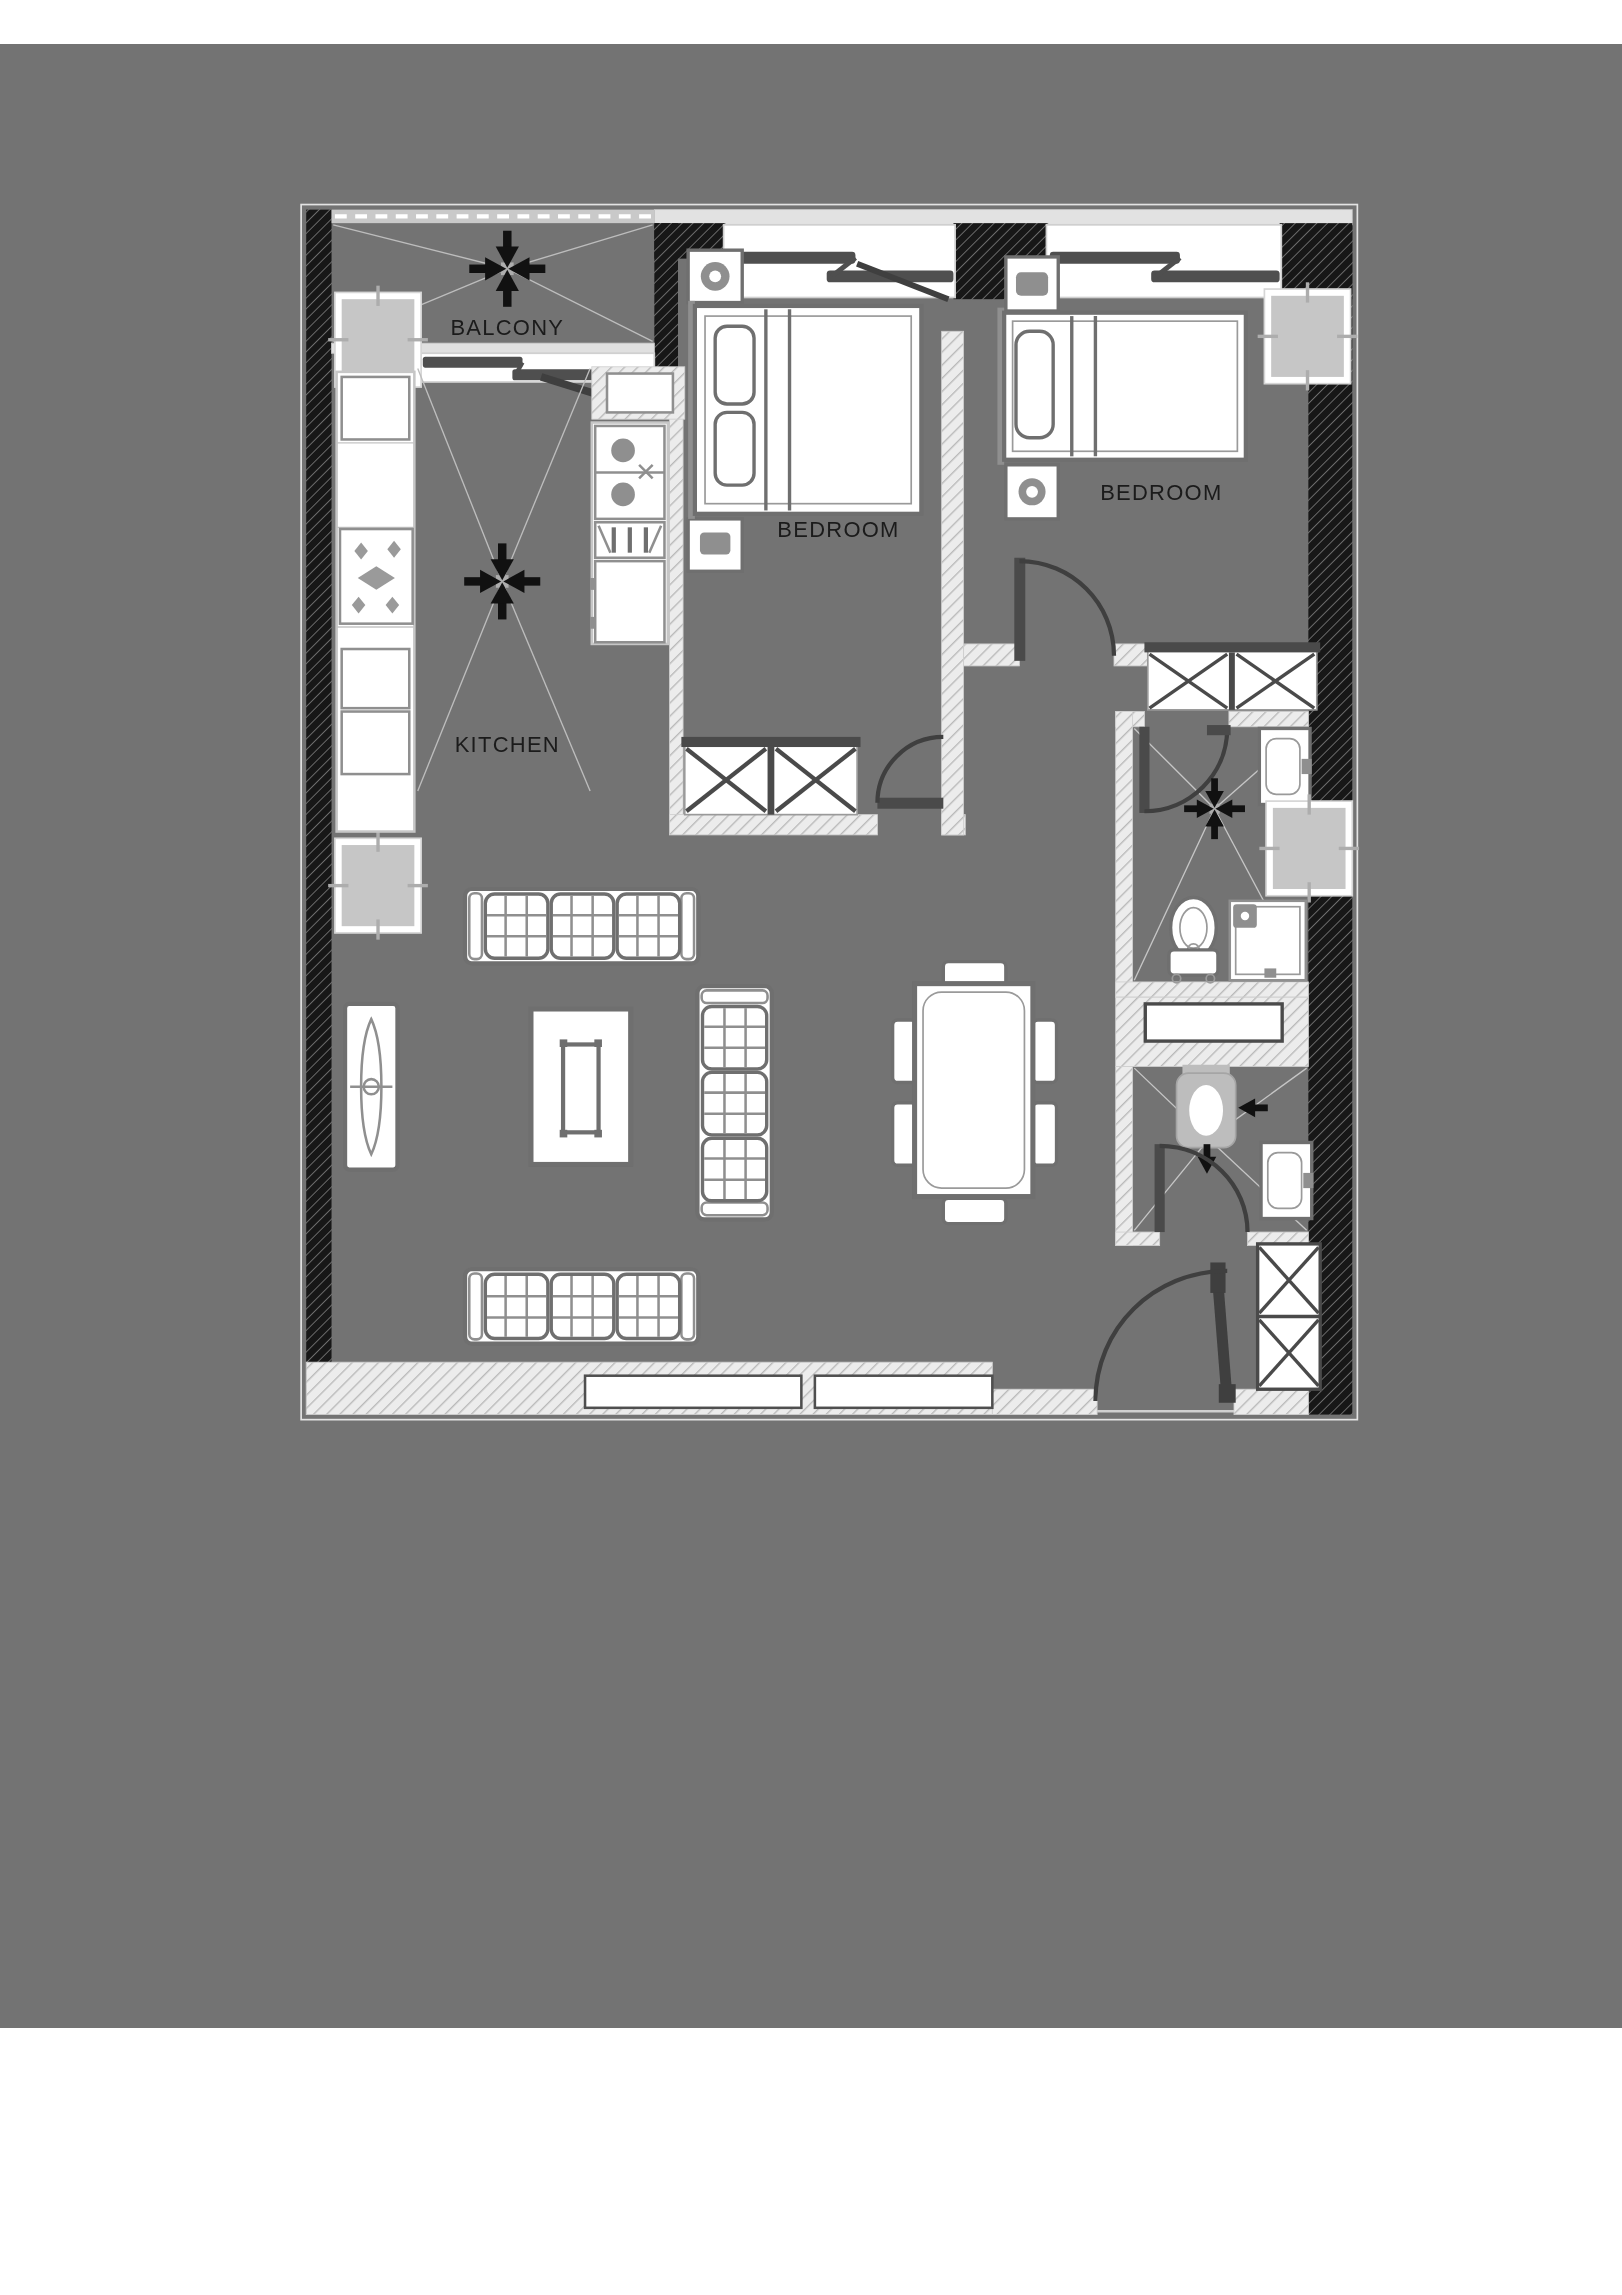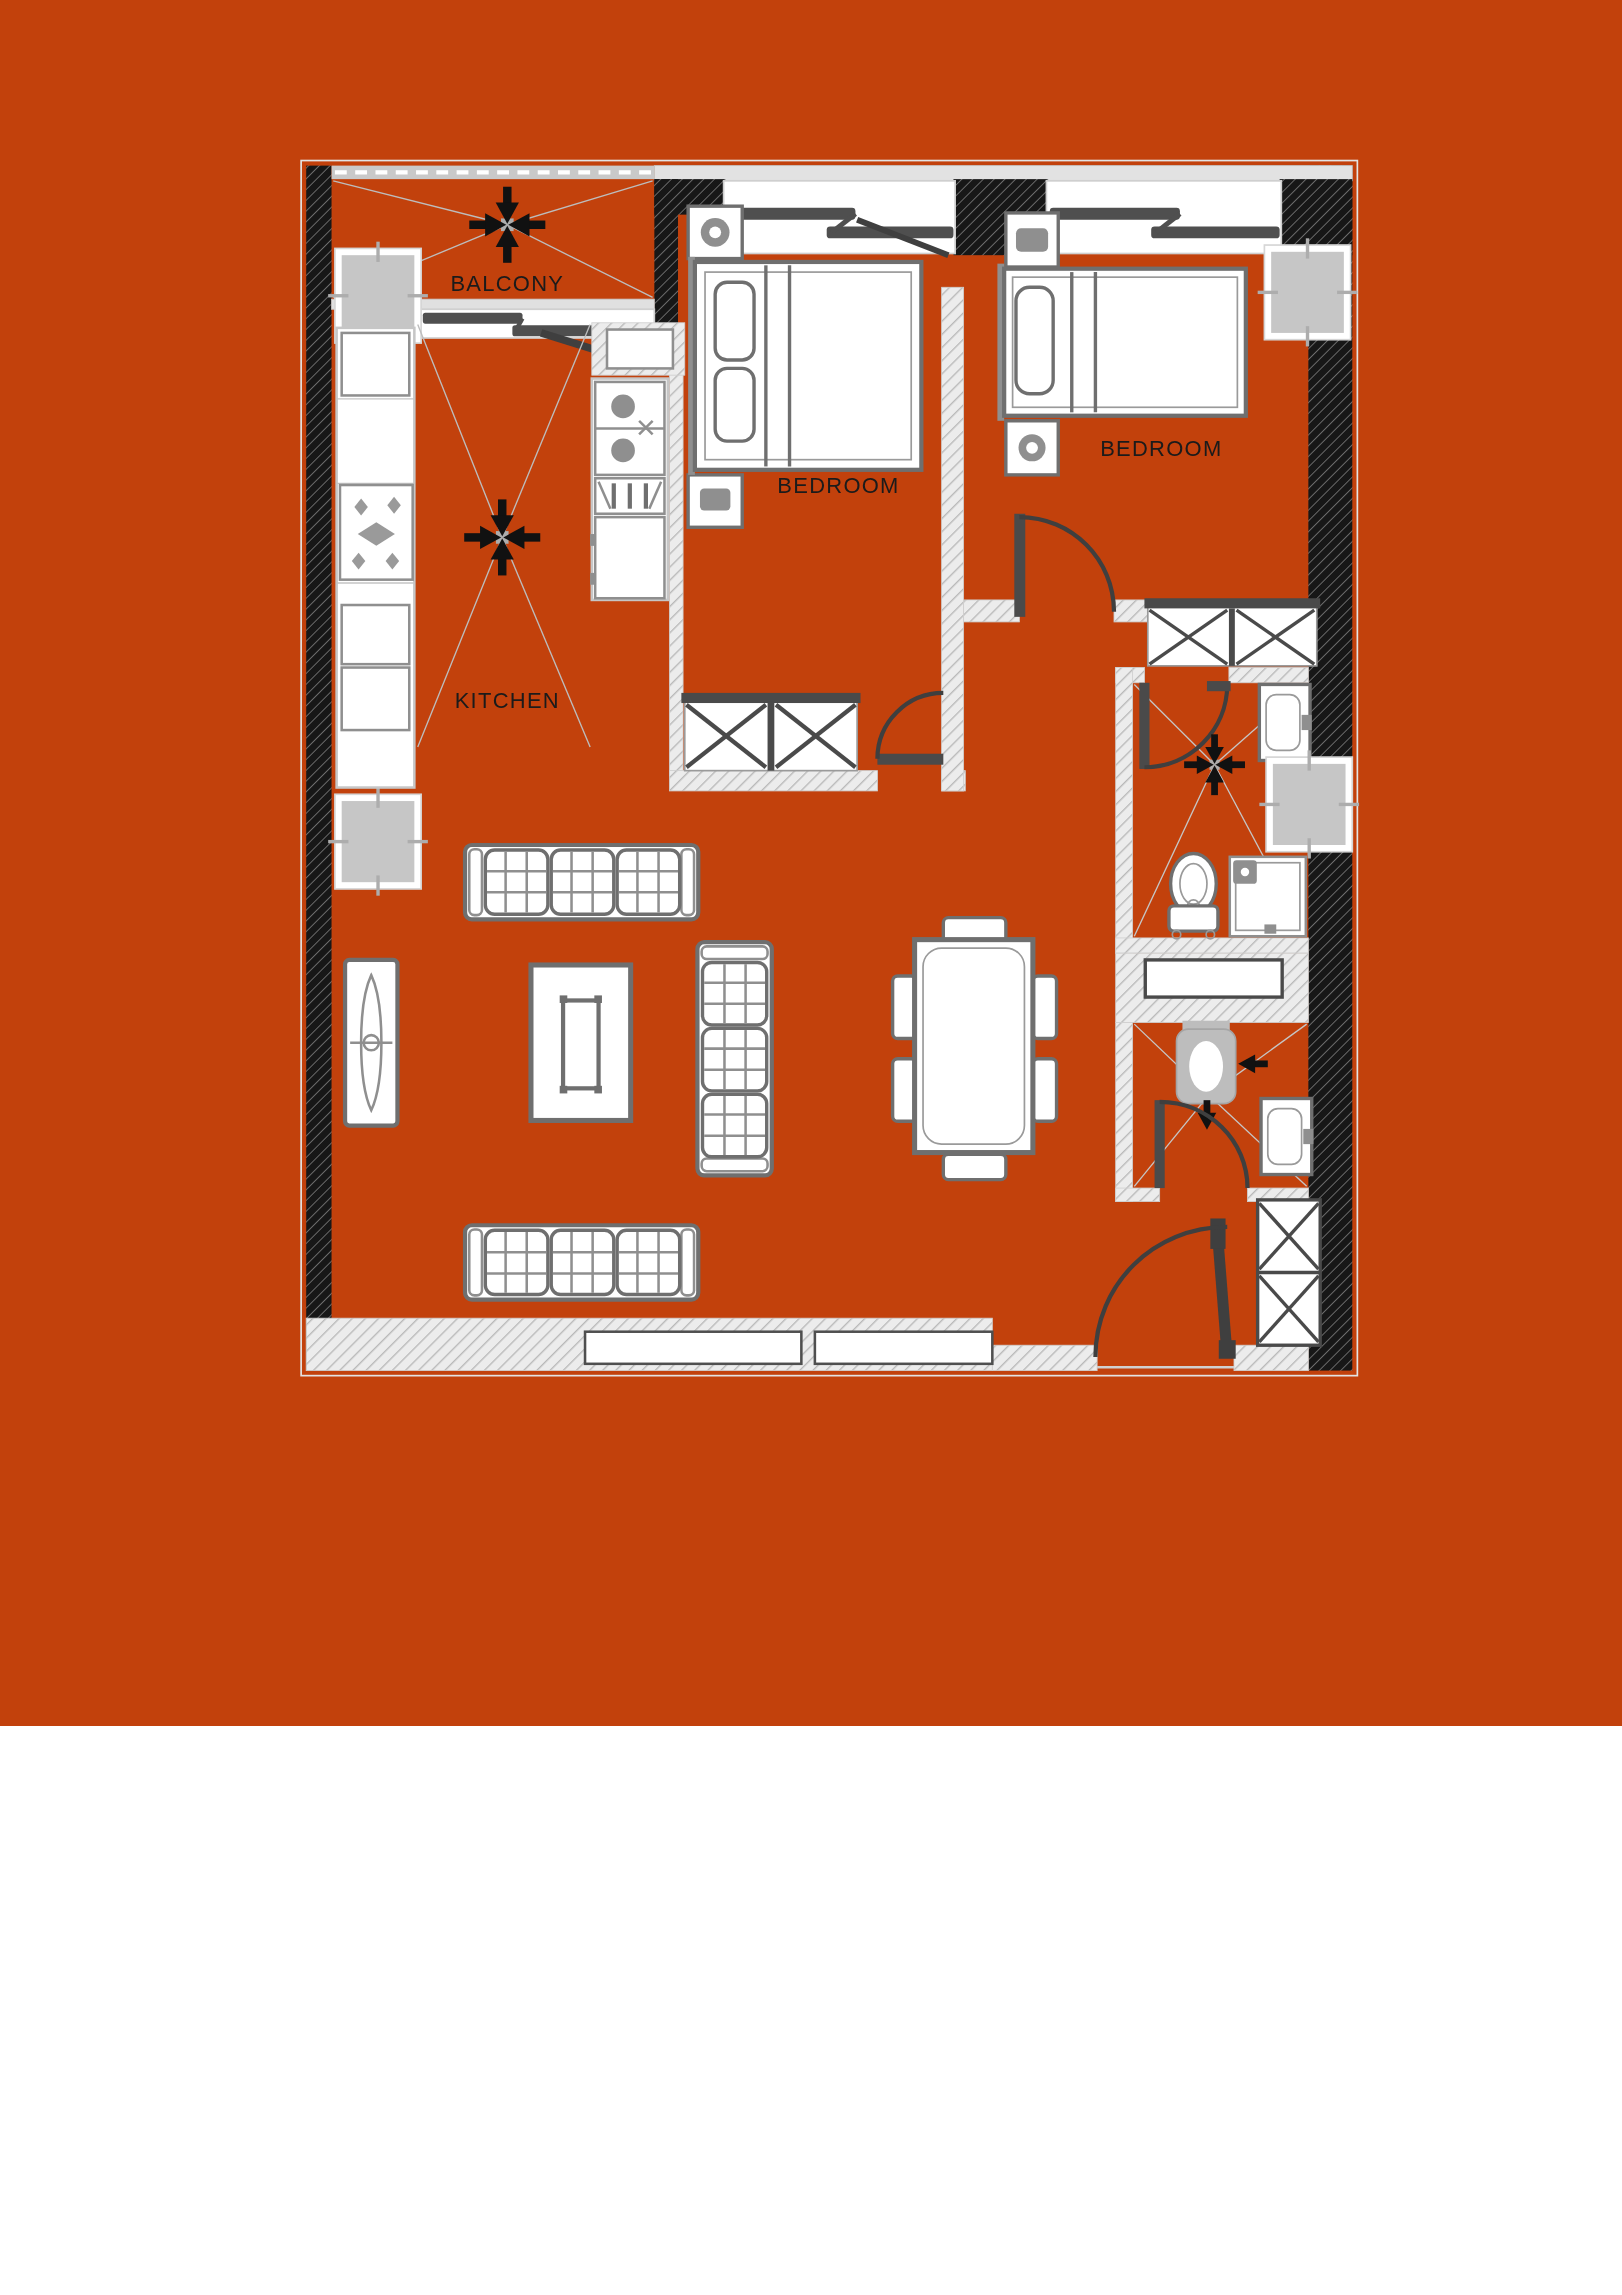--- a/index.html
+++ b/index.html
@@ -1,16 +1,16 @@
 <!DOCTYPE html>
 <html style="font-size:13.5px"><head>
 <meta charset="utf-8">
 <style>
   html,body{margin:0;padding:0;background:#ffffff;}
-  .page{width:1623px;height:1726px;background:#c2410c;position:relative;}
+  .page{width:1623px;height:1984px;background:#737373;position:relative;margin-top:44px;}
   svg{display:block;}
   
   .s2{fill:none;stroke:#9a9a9a;stroke-width:2;}
   .s3{fill:#fff;stroke:#8f8f8f;stroke-width:3;}
   .s3n{fill:none;stroke:#8f8f8f;stroke-width:3;}
   .s4{fill:#fff;stroke:#6f6f6f;stroke-width:4;}
   .s5{fill:#fff;stroke:#6f6f6f;stroke-width:5;}
   .s6{fill:#fff;stroke:#6f6f6f;stroke-width:6;}
   .ln3{stroke:#8f8f8f;stroke-width:3;}
   .ln4{stroke:#6f6f6f;stroke-width:4;}

